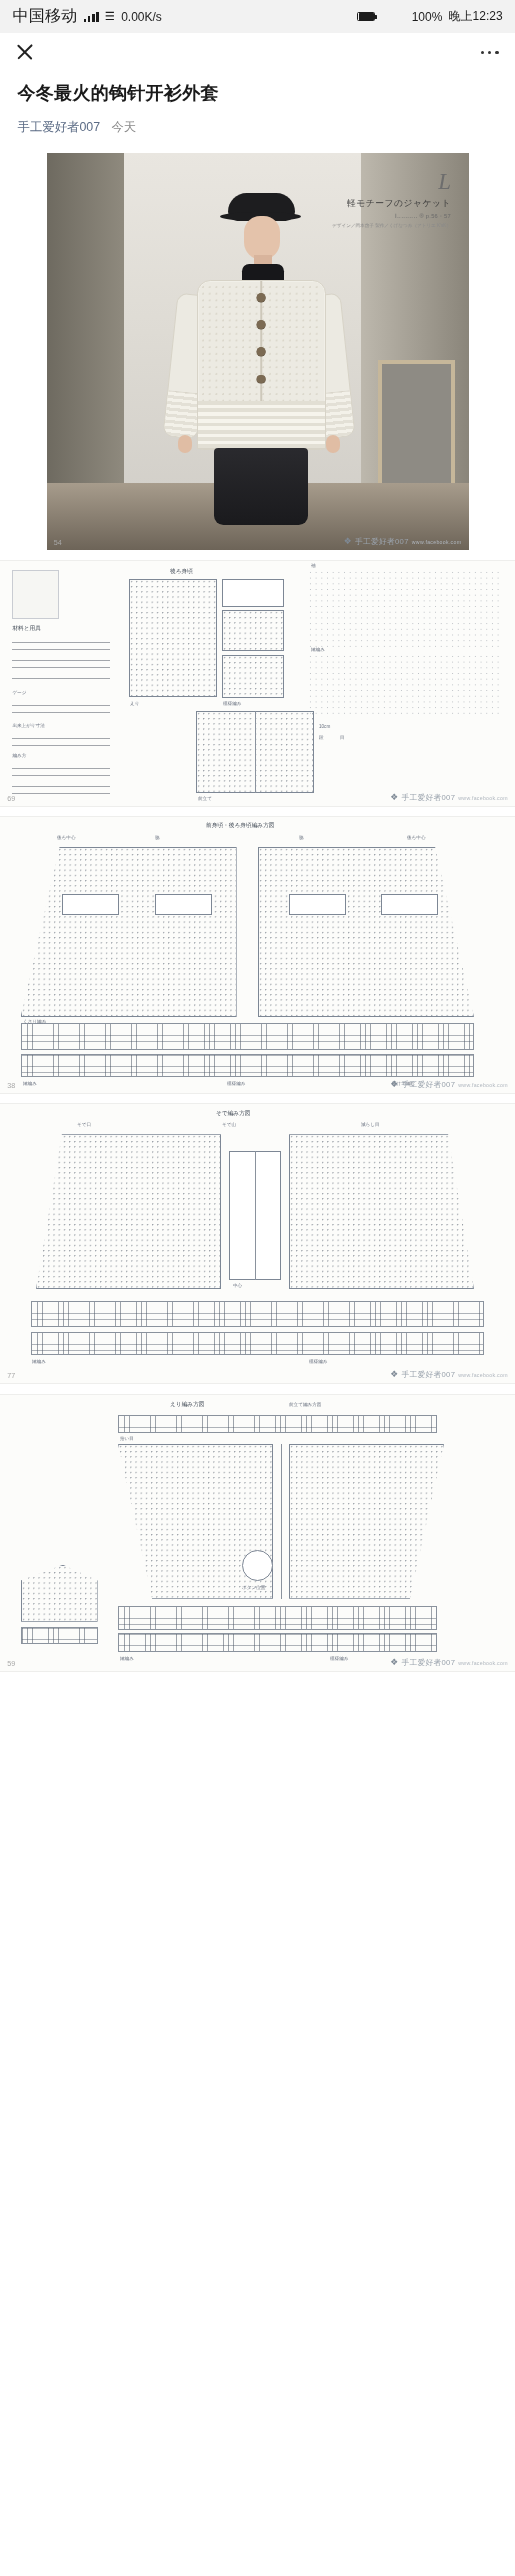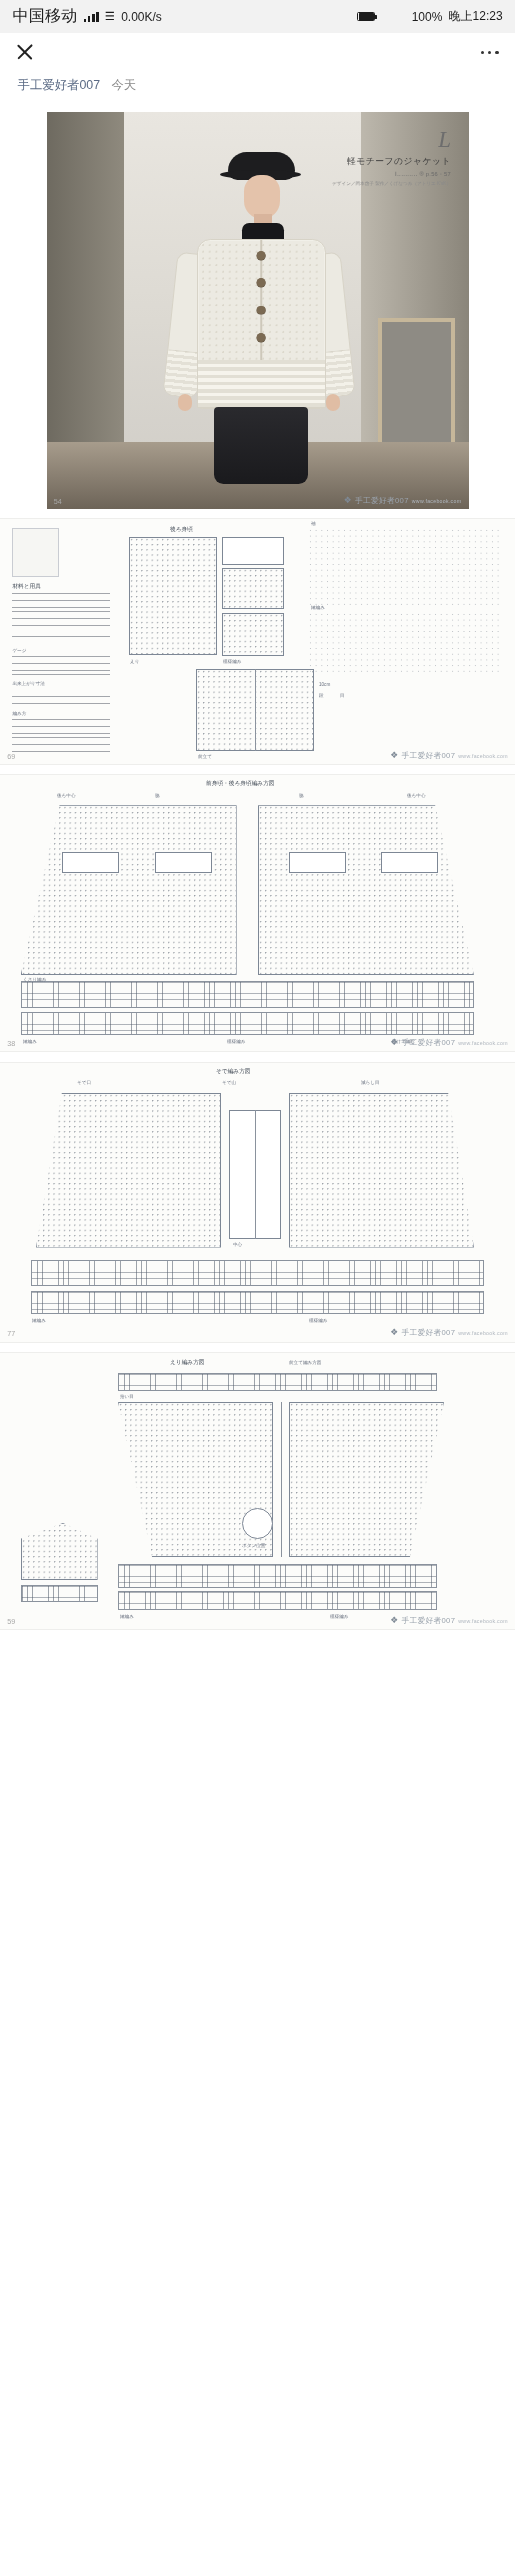--- a/index.html
+++ b/index.html
@@ -319,20 +319,21 @@
 <div class="navbar">
   <div class="nav-close"></div>
   <div class="nav-more">
       <i></i>
       <i></i>
       <i></i>
     </div>
 </div>
 
 <div class="article">
+  <div class="art-title">今冬最火的钩针开衫外套</div>
   <div class="art-meta">
     <span class="art-author">手工爱好者007</span>
     <span class="art-date">今天</span>
   </div>
 </div>
 
 <div class="img-stack">
 
   <div class="figure photo">
     <div class="cover">

